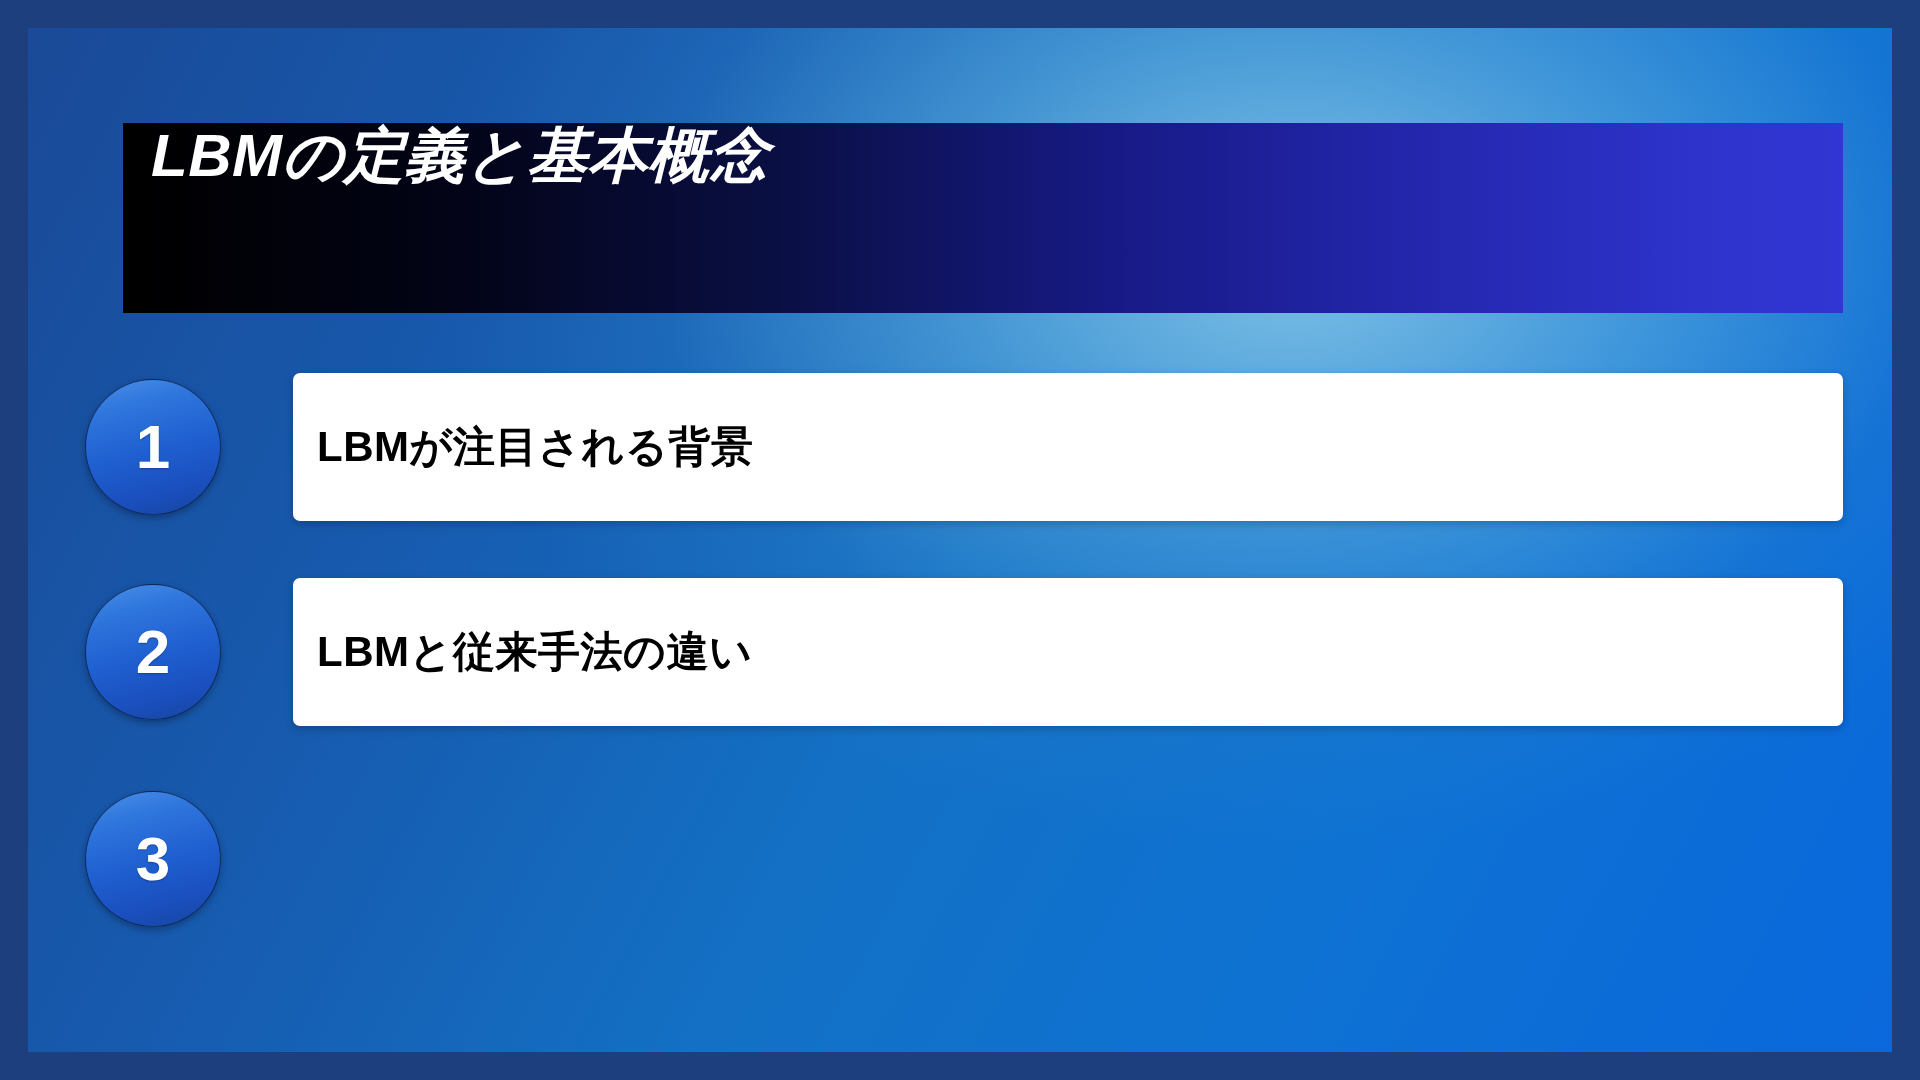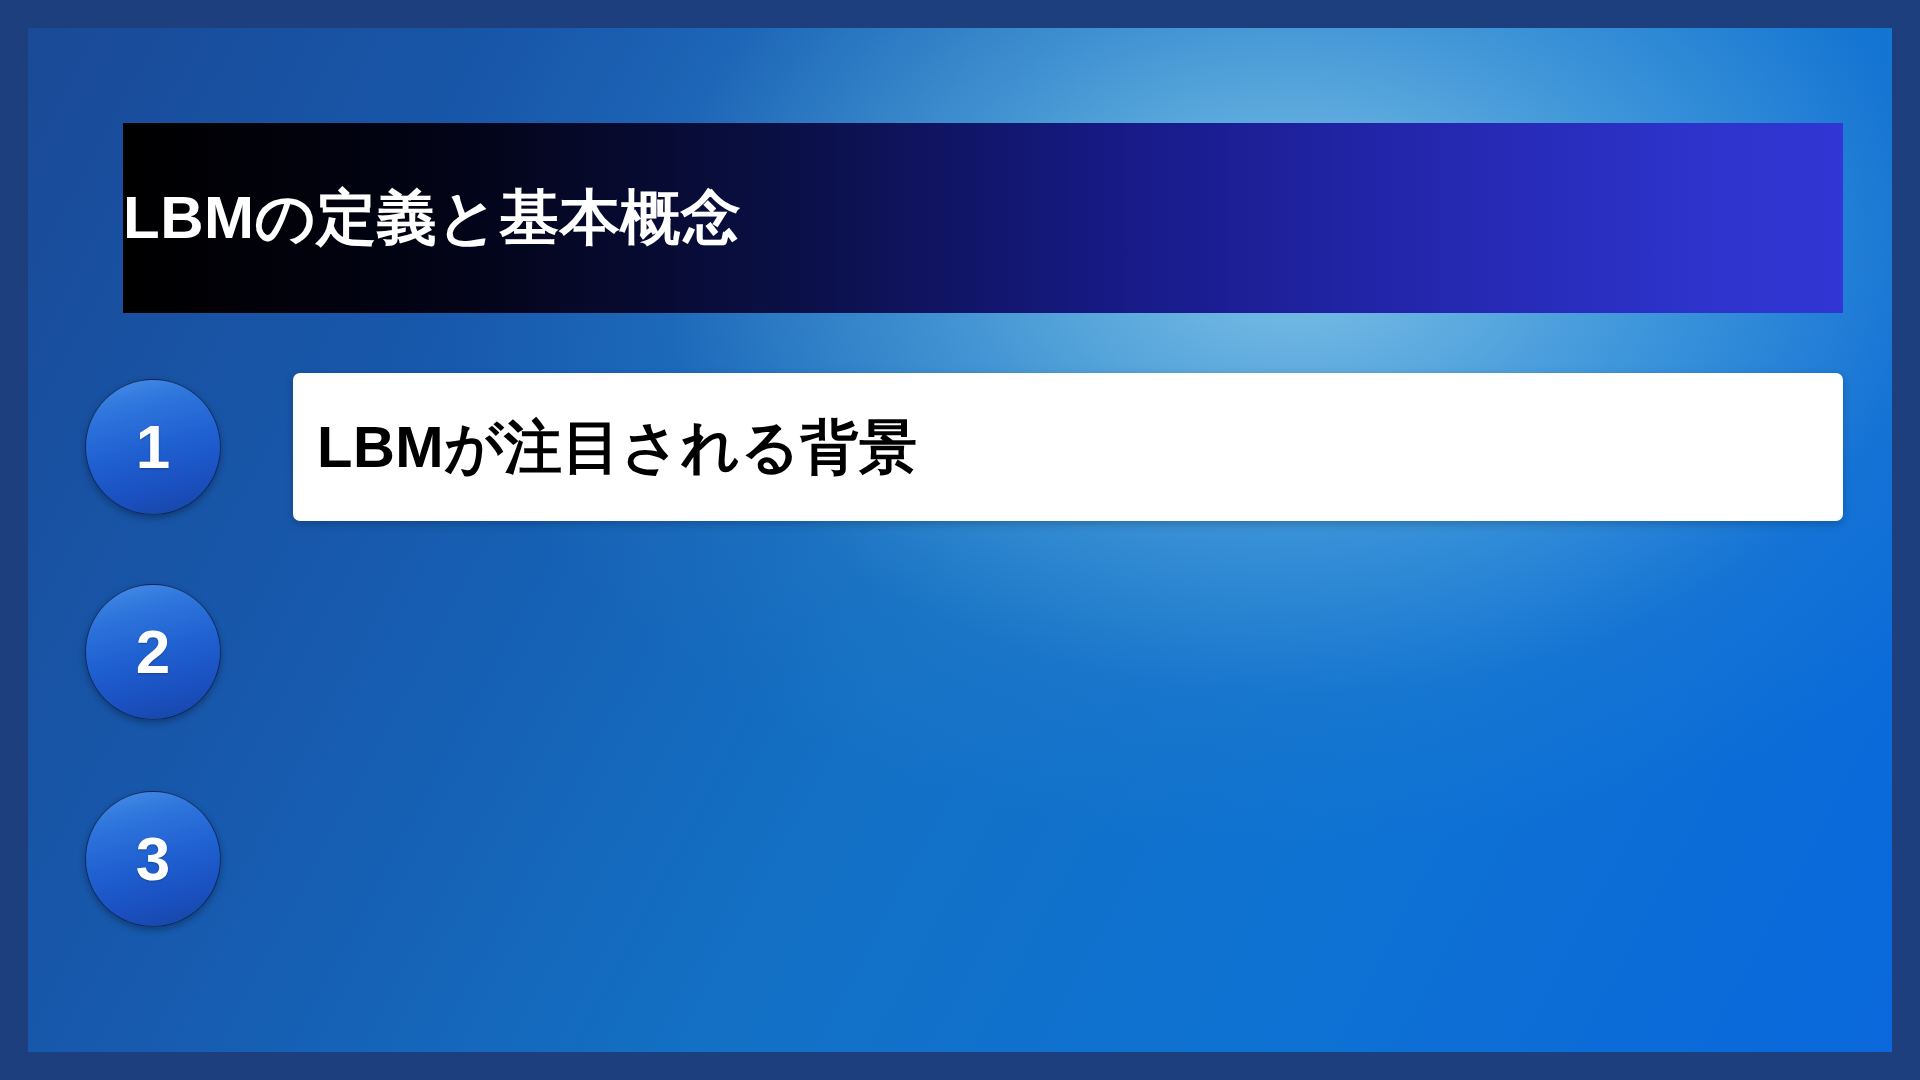--- a/index.html
+++ b/index.html
@@ -53,22 +53,23 @@
     height: 190px;
     background: linear-gradient(90deg,
         #000000 0%,
         #020314 18%,
         #0a0f43 38%,
         #171a86 58%,
         #2427ae 76%,
         #2e33cc 92%,
         #3136d4 100%);
     display: flex;
-    align-items: center;
     box-sizing: border-box;
+    padding-left: 28px;
+    font-style: italic;
   }
   #title-text {
     color: #ffffff;
     font-size: 60px;
     font-weight: bold;
     letter-spacing: 0.5px;
     line-height: 1.1;
     white-space: nowrap;
   }
 
@@ -120,21 +121,21 @@
     background: #ffffff;
     border-radius: 7px;
     box-shadow: 0 3px 8px rgba(0,0,0,0.22);
     display: flex;
     align-items: center;
     box-sizing: border-box;
     padding-left: 24px;
   }
   .card-label {
     color: #000000;
-    font-size: 58px;
+    font-size: 42px;
     font-weight: bold;
     line-height: 1.15;
     letter-spacing: 0.5px;
     white-space: nowrap;
   }
 </style>
 </head>
 <body>
 
 <div id="slide">
@@ -151,20 +152,23 @@
       </div>
       <div class="card">
         <span class="card-label">LBMが注目される背景</span>
       </div>
     </div>
 
     <div class="row" id="row-1">
       <div class="badge">
         <span class="badge-num">2</span>
       </div>
+      <div class="card">
+        <span class="card-label">LBMと従来手法の違い</span>
+      </div>
     </div>
 
     <div class="row" id="row-2">
       <div class="badge">
         <span class="badge-num">3</span>
       </div>
     </div>
 
   </div>
 </div>

